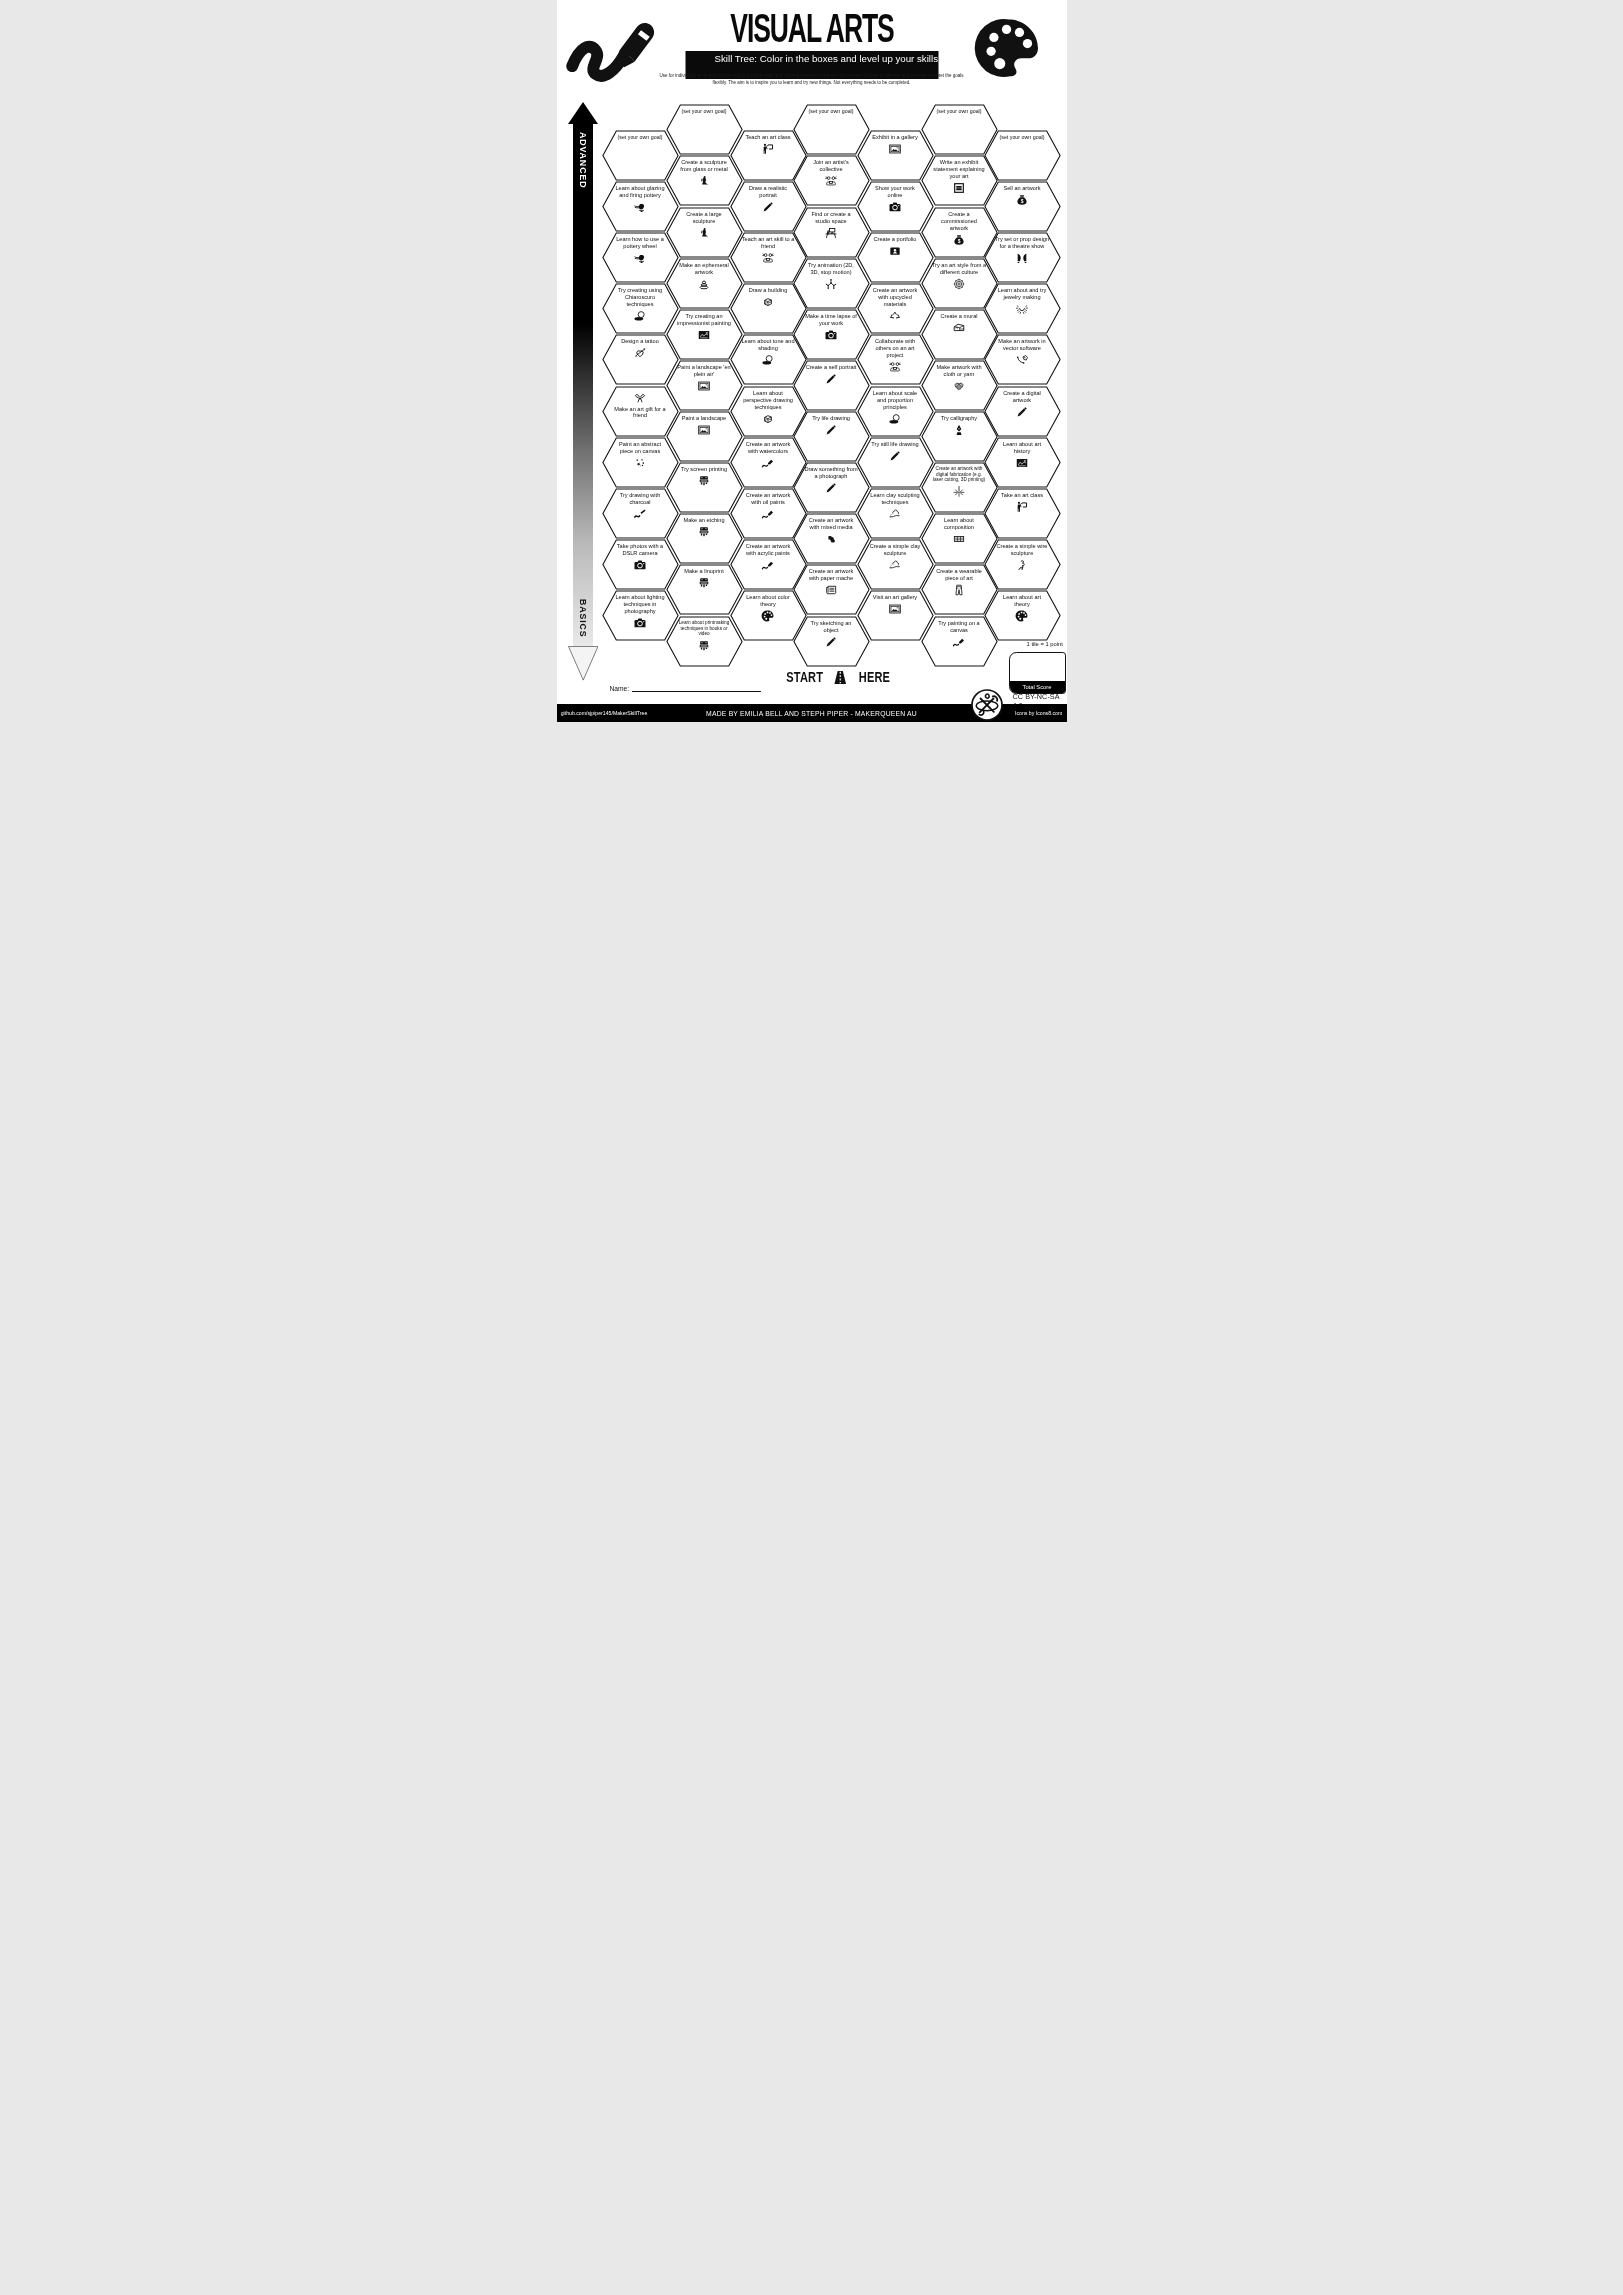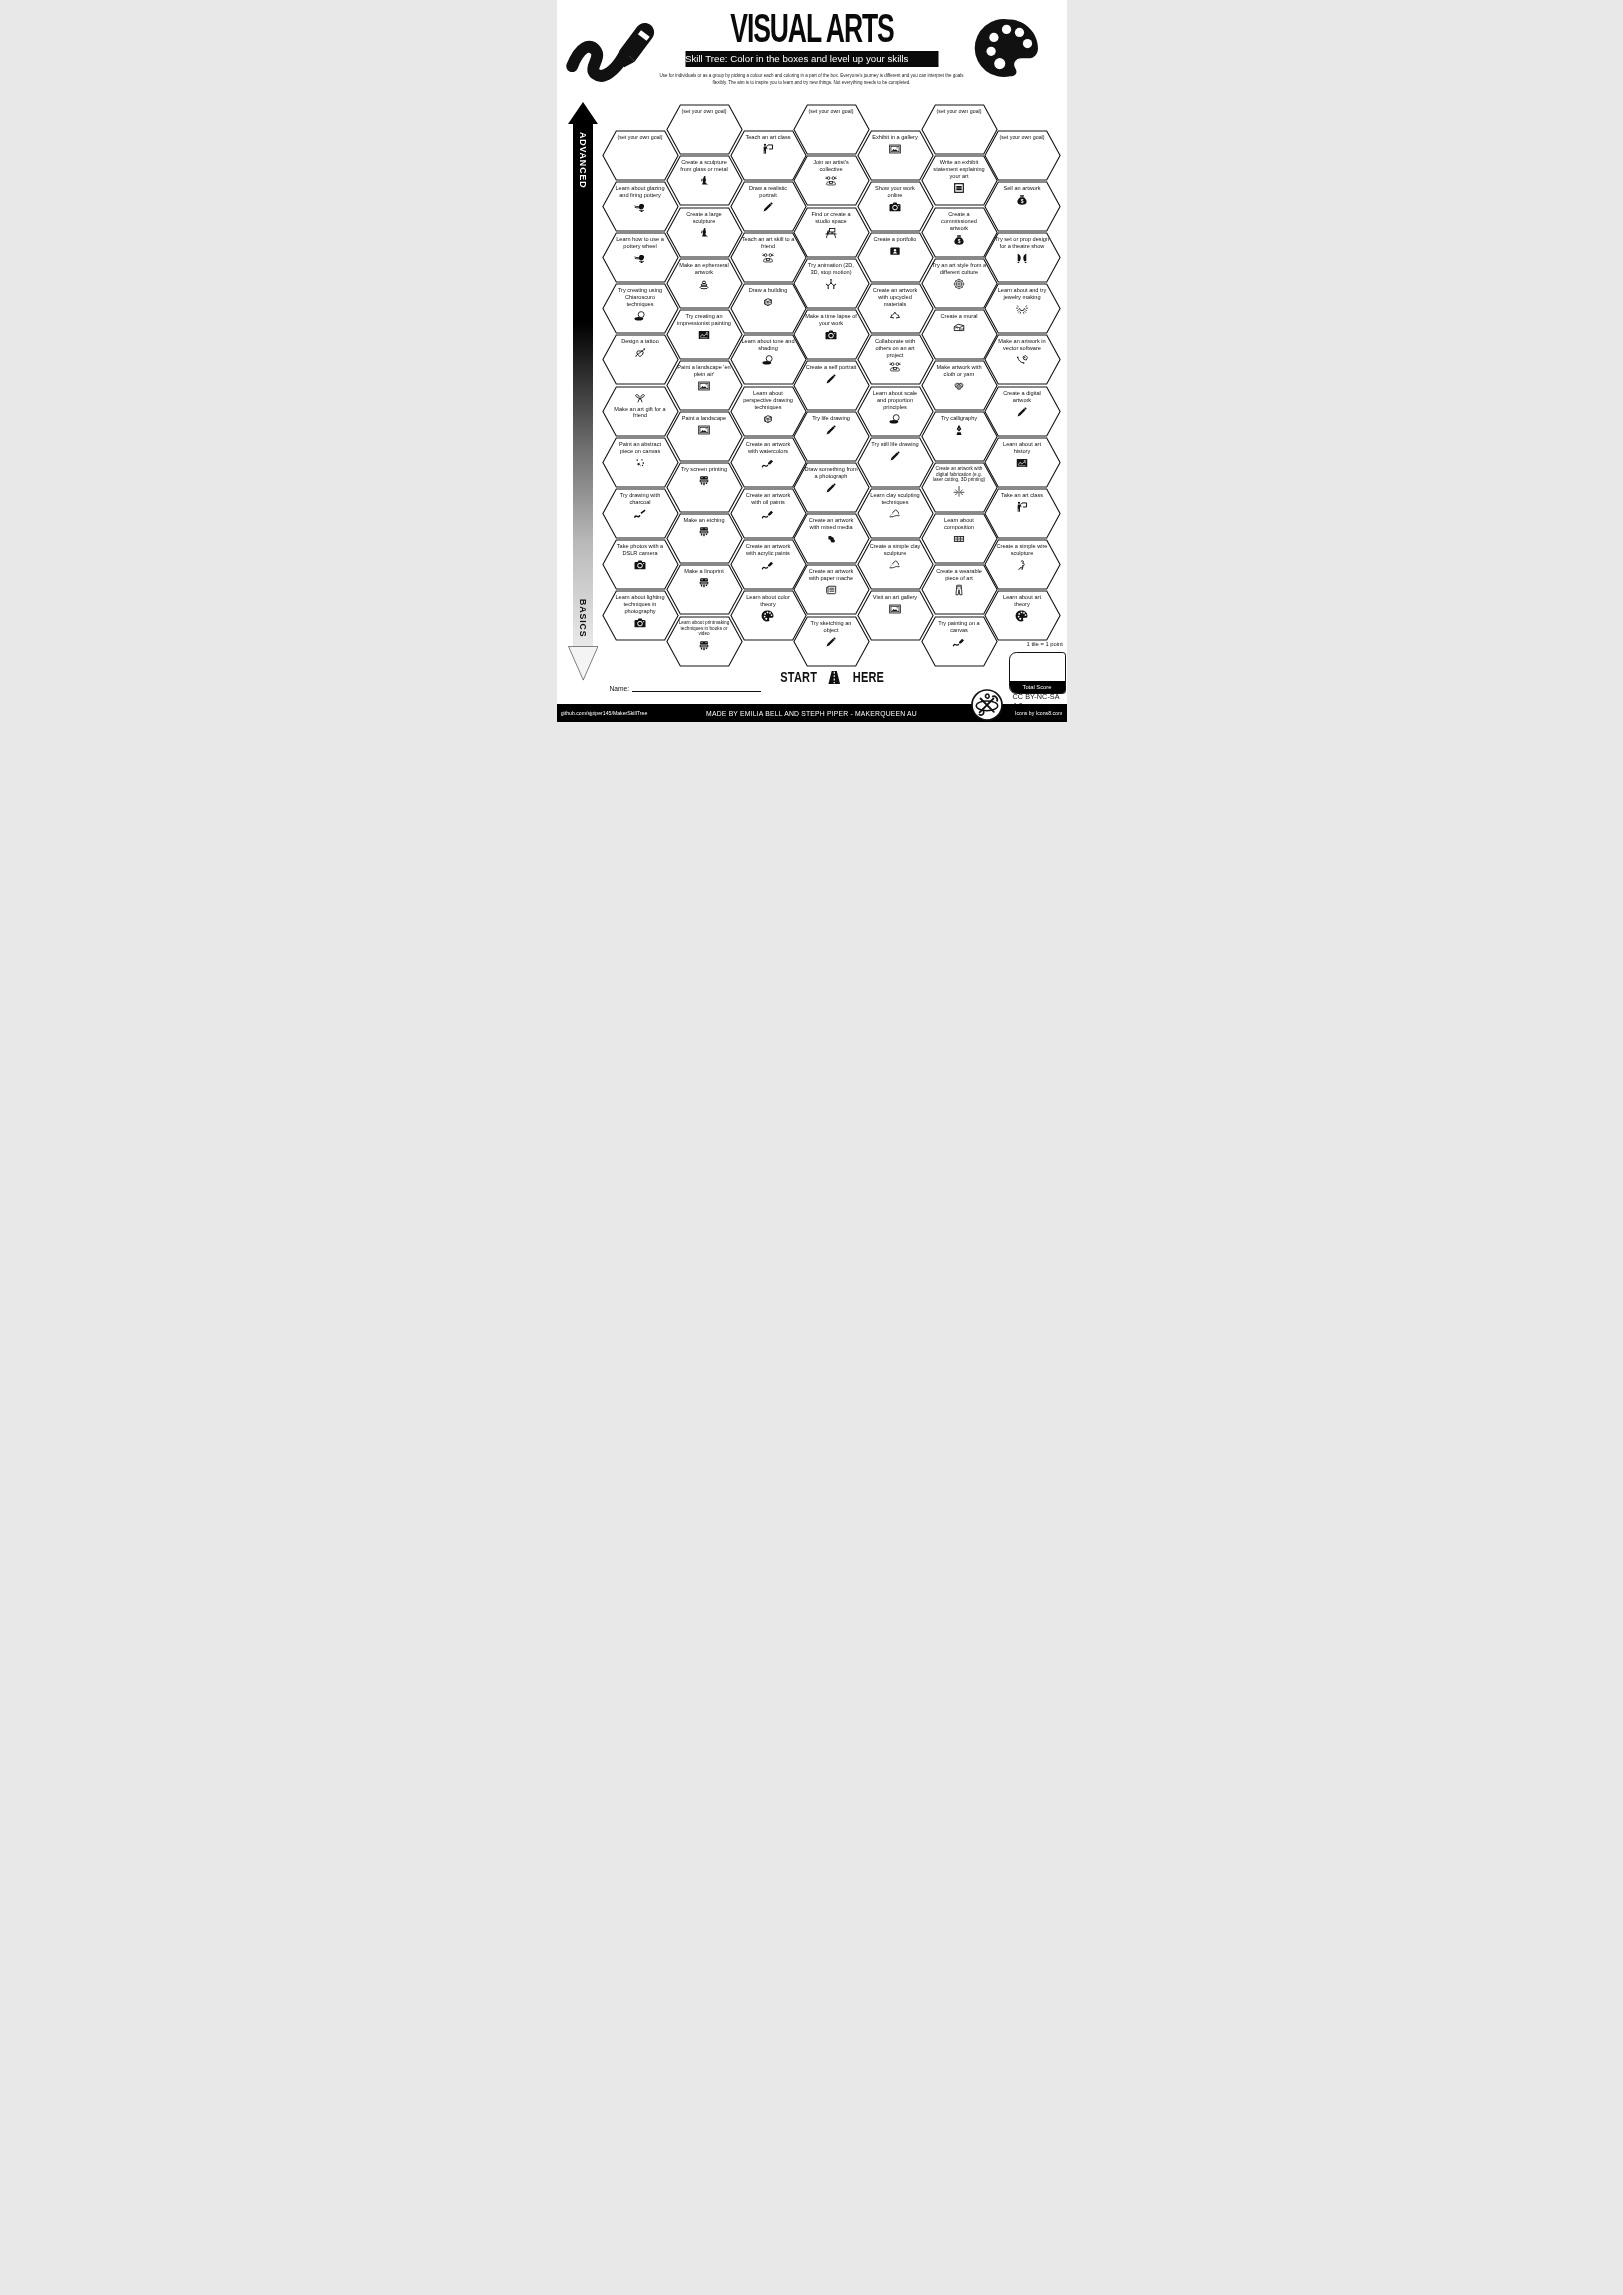--- a/index.html
+++ b/index.html
@@ -2,22 +2,22 @@
 <html style="font-size:7.4px"><head>
 <meta charset="utf-8">
 <style>
   html,body{margin:0;padding:0;background:#e8e8e8;}
   .page{position:relative;width:510px;height:722px;background:#fff;margin:0 auto;
         font-family:"Liberation Sans",sans-serif;color:#111;overflow:hidden;}
   
   .title{position:absolute;left:50%;top:4.6px;transform:translateX(-50%) scale(.78,1.18);
          transform-origin:center top;font-size:34px;font-weight:900;letter-spacing:-1.4px;
          white-space:nowrap;color:#0a0a0a;}
-  .subtitle{position:absolute;left:50%;top:51px;transform:translateX(-50%);width:253px;height:16px;
-            background:#0a0a0a;color:#fff;font-size:9.7px;text-align:left;line-height:16px;}
+  .subtitle{position:absolute;left:50%;top:51px;transform:translateX(-50%);width:253px;height:28px;
+            background:#0a0a0a;color:#fff;font-size:9.7px;text-align:right;line-height:16px;}
   .intro{position:absolute;left:50%;top:73px;transform:translateX(-50%);width:305px;
          font-size:4.5px;line-height:1.5;text-align:center;color:#1a1a1a;}
   .hdr-ico{position:absolute;}
   
   .axis-head{position:absolute;left:11px;top:102px;width:0;height:0;
              border-left:15.3px solid transparent;border-right:15.3px solid transparent;
              border-bottom:22px solid #000;}
   .axis-shaft{position:absolute;left:16px;top:124px;width:20.4px;height:523px;
       background:linear-gradient(180deg,#000 0%,#000 38%,#6f6f6f 62%,#b9b9b9 80%,#e9e9e9 100%);}
   .axis-tail{position:absolute;left:11px;top:646px;}
@@ -28,21 +28,21 @@
   
   .tile{position:absolute;width:77px;height:51px;}
   .hex{position:absolute;left:0;top:0;overflow:visible;}
   .t-content{position:absolute;inset:0;display:flex;flex-direction:column;align-items:center;
              justify-content:flex-start;padding:4.2px 11px 2.3px;z-index:1;}
   .t-label{font-size:5.6px;line-height:1.2;text-align:center;color:#101010;}
   .goal .t-label{font-size:5.3px;padding-top:0;}
   .small .t-label{font-size:4.7px;}
   .ticon{margin-top:1.4px;flex:0 0 auto;}
   
-  .start{position:absolute;top:667px;left:275px;transform:translateX(-50%);
+  .start{position:absolute;top:667px;left:281px;transform:translateX(-50%);
          display:flex;align-items:center;gap:5.6px;}
   .start-word{font-size:13px;font-weight:900;letter-spacing:0.2px;transform:scale(.85,1.1);}
   .nameline{position:absolute;left:53px;top:684px;display:flex;align-items:flex-end;font-size:6.7px;}
   .nameline .rule{display:inline-block;width:129px;border-bottom:0.9px solid #111;margin-left:3.2px;height:6.5px;}
   .pointnote{position:absolute;right:3.7px;top:641px;width:102px;text-align:right;font-size:5.8px;}
   .scorebox{position:absolute;left:452px;top:652px;width:55px;height:40px;border:1.1px solid #111;
             border-radius:7.4px 3.2px 3.2px 7.4px;overflow:hidden;background:#fff;display:flex;flex-direction:column;}
   .scorebox .blank{flex:1;}
   .scorebox .bar{height:12.5px;background:#000;color:#fff;font-size:5.8px;display:flex;
                  align-items:center;justify-content:center;}

